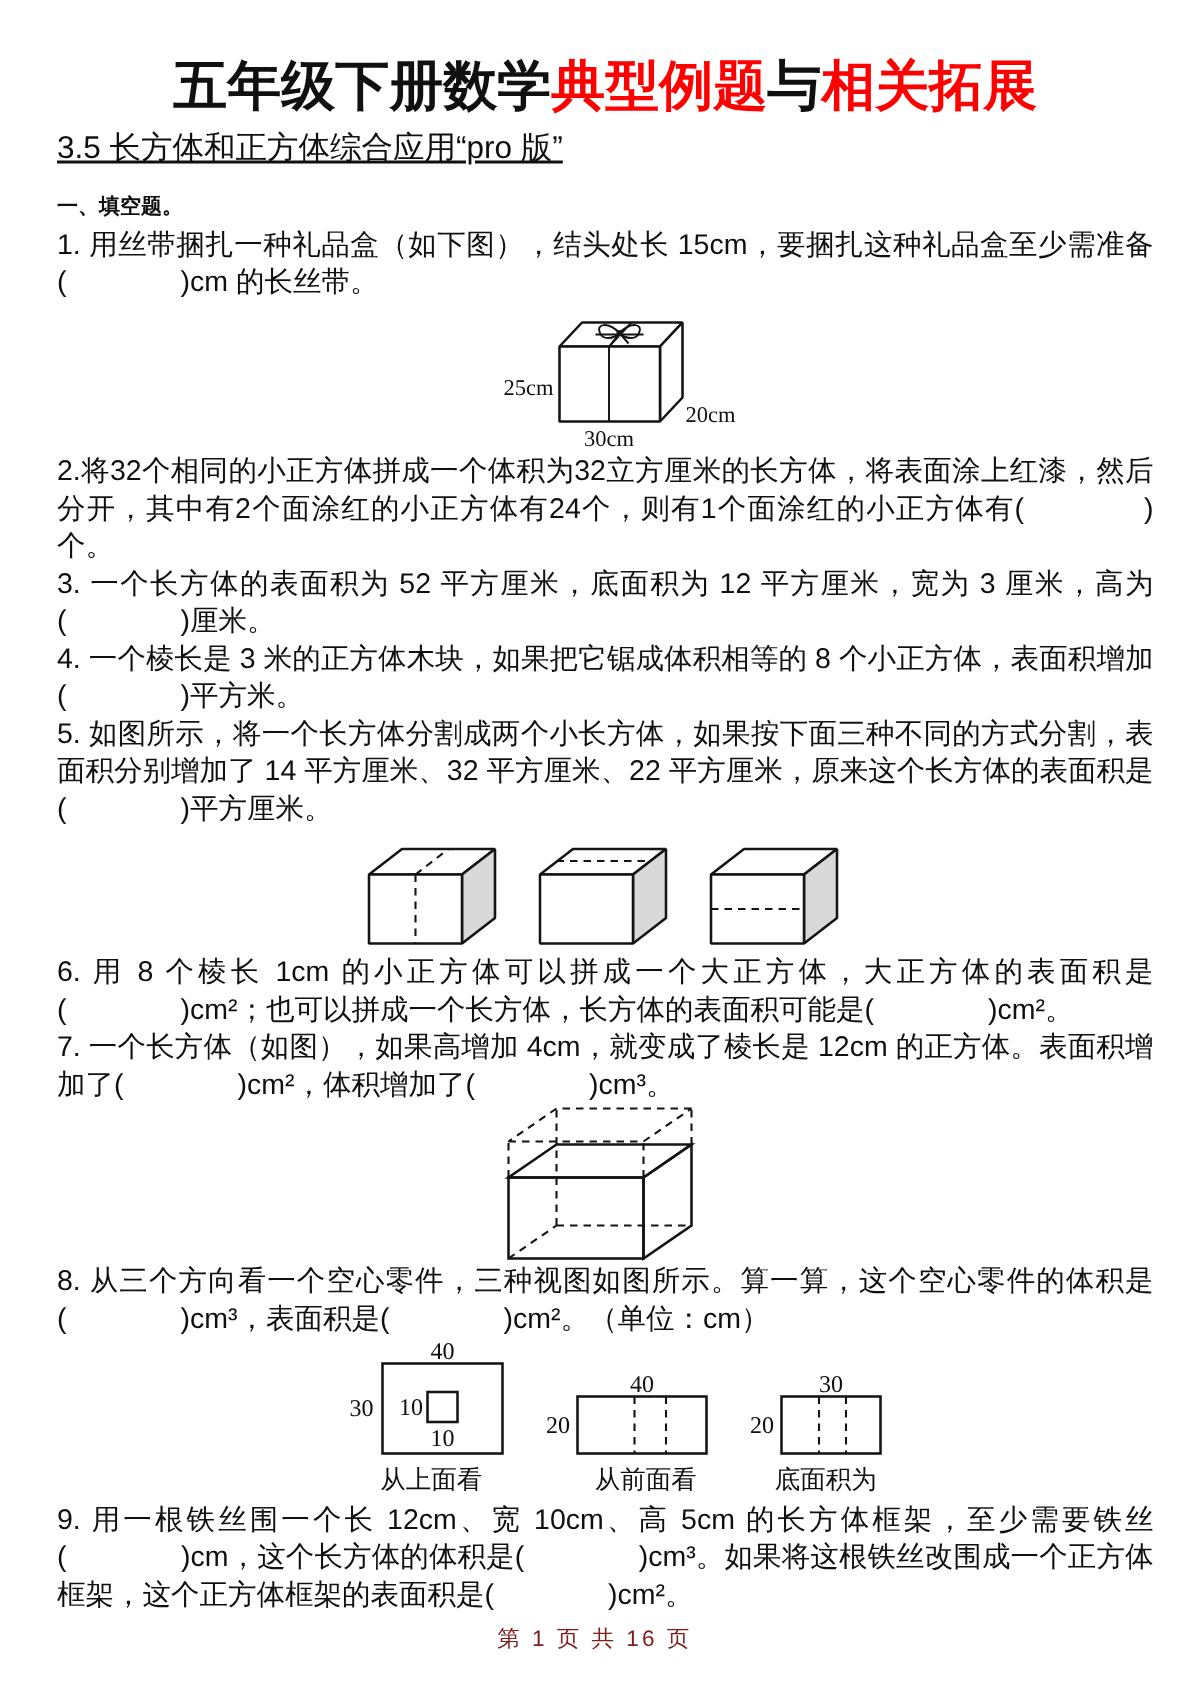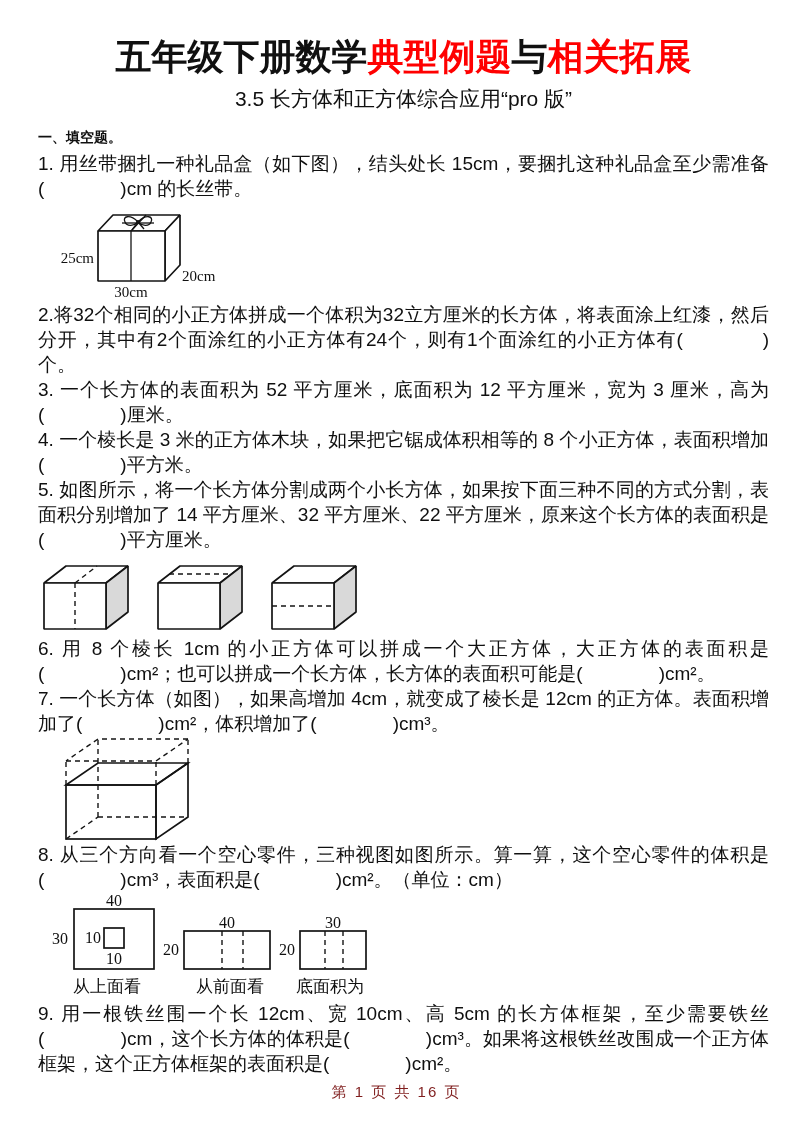--- a/index.html
+++ b/index.html
@@ -14,35 +14,35 @@
   }
   .title {
     text-align: center;
     font-size: 36px; font-weight: 700;
     line-height: 46px;
     margin: 22px 0 4px;
     white-space: nowrap;
   }
   .title .red { color: #ff0000; }
   .subtitle {
-    text-align: center;
     font-size: 21px; font-weight: 400;
     line-height: 30px;
     margin-bottom: 10px;
+    text-decoration: underline;
   }
   .section-heading { font-size: 14px; line-height: 27px; font-weight: 600; }
   .q {
     font-size: 19px; line-height: 25px;
     text-align: justify;
   }
-  .fig { display: flex; align-items: flex-end; }
+  .fig { display: flex; justify-content: center; align-items: flex-end; }
   .fig-gift { margin: 2px 0 2px; }
   .fig-boxes { gap: 14px; margin: 5px 0 3px; }
   .fig-cube { margin: 1px 0 1px; }
-  .fig-views { margin: 3px 0 4px; }
+  .fig-views { gap: 20px; margin: 3px 0 4px; }
   .view { display: flex; flex-direction: column; align-items: center; }
   .view .caption { font-size: 17px; line-height: 20px; margin-top: 2px; }
   .view-top .caption { margin-left: 16px; }
   .view-front .caption { margin-left: 28px; }
   .view-left .caption { margin-left: 20px; }
   svg { display: block; }
   svg text { font-family: "Liberation Serif", serif; font-size: 15px; fill: #101010; }
   svg.views-svg text { font-size: 16px; }
   .solid { fill: none; stroke: #141414; stroke-width: 1.7; }
   .thin  { fill: none; stroke: #141414; stroke-width: 1.3; }

